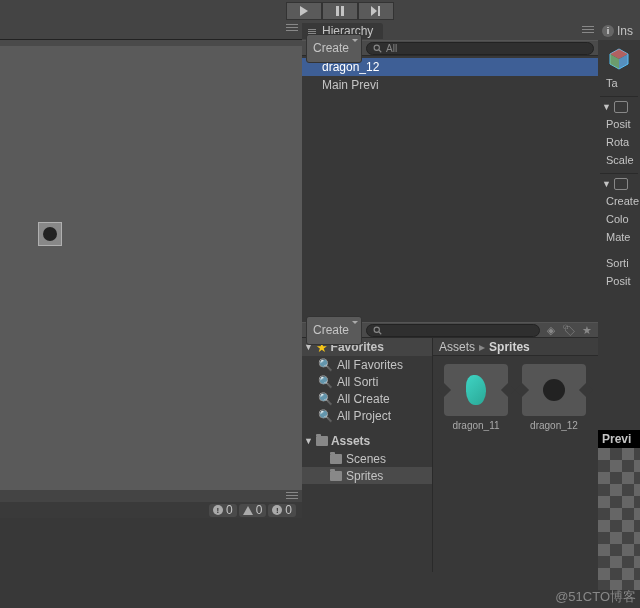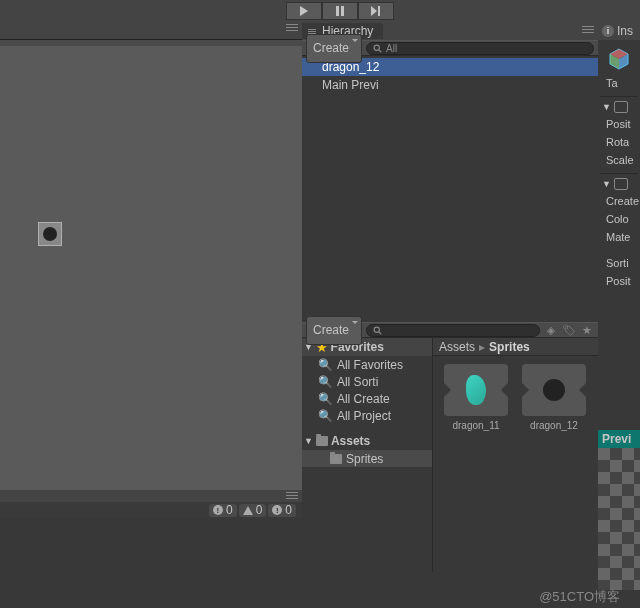--- a/index.html
+++ b/index.html
@@ -74,32 +74,32 @@
 
   .preview-panel { position: absolute; top: 430px; left: 598px; width: 42px; bottom: 18px; background: #383838; }
   .checker { position: absolute; top: 18px; left: 0; right: 0; bottom: 0; background-image:
     linear-gradient(45deg, #444 25%, transparent 25%),
     linear-gradient(-45deg, #444 25%, transparent 25%),
     linear-gradient(45deg, transparent 75%, #444 75%),
     linear-gradient(-45deg, transparent 75%, #444 75%);
     background-size: 24px 24px;
     background-position: 0 0, 0 12px, 12px -12px, -12px 0px;
     background-color: #666; }
-  .preview-hdr { height: 18px; background: #0f766e; display: flex; align-items: center; padding-left: 4px; }
+  .preview-hdr { height: 18px; background: #000000; display: flex; align-items: center; padding-left: 4px; }
 
   .console-bar { position: absolute; top: 490px; left: 0; width: 302px; height: 28px; background: #383838; }
   .console-tab { height: 12px; background: #444; }
   .console-icons { height: 16px; background: #3a3a3a; display: flex; align-items: center; justify-content: flex-end; padding: 0 6px; gap: 2px; }
   .status-pill { display: flex; align-items: center; gap: 3px; background: #4a4a4a; padding: 0 4px; border-radius: 3px; height: 13px; font-size: 10px; }
   .status-pill .ic { width: 10px; height: 10px; border-radius: 50%; display: flex; align-items: center; justify-content: center; font-size: 8px; font-weight: bold; }
   .ic.info-ic { background: #aaa; color: #333; }
   .ic.warn-ic { color: #aaa; width: 0; height: 0; border-left: 5px solid transparent; border-right: 5px solid transparent; border-bottom: 9px solid #aaa; border-radius: 0; }
   .ic.err-ic { background: #aaa; color: #333; }
 
-  .watermark { position: absolute; bottom: 2px; right: 20px; font-size: 13px; color: #888; }
+  .watermark { position: absolute; bottom: 2px; right: 4px; font-size: 13px; color: #888; }
 </style>
 </head>
 <body>
 
 <div class="topbar">
   <div class="playback">
     <div class="play-btn">
       <svg width="10" height="10" viewBox="0 0 10 10">
           <polygon points="1,0 9,5 1,10"></polygon>
         </svg>
@@ -211,20 +211,24 @@
       <div class="tree-row">
           <span class="mag">🔍</span>
           <span>All Project</span>
         </div>
       <div style="height:8px;"></div>
       <div class="fav-header" style="background:transparent;">
         <span class="arrow">▼</span>
         <div class="folder-ic"></div>
         <span style="font-weight:bold;">Assets</span>
       </div>
+      <div class="tree-row indent">
+          <div class="folder-ic"></div>
+          <span>Scenes</span>
+        </div>
       <div class="tree-row indent" style="background:#4a4a4a;">
           <div class="folder-ic"></div>
           <span>Sprites</span>
         </div>
     </div>
     <div class="project-right">
       <div class="breadcrumb">
         <span>Assets</span>
         <span class="breadcrumb-sep">▸</span>
         <strong>Sprites</strong>

